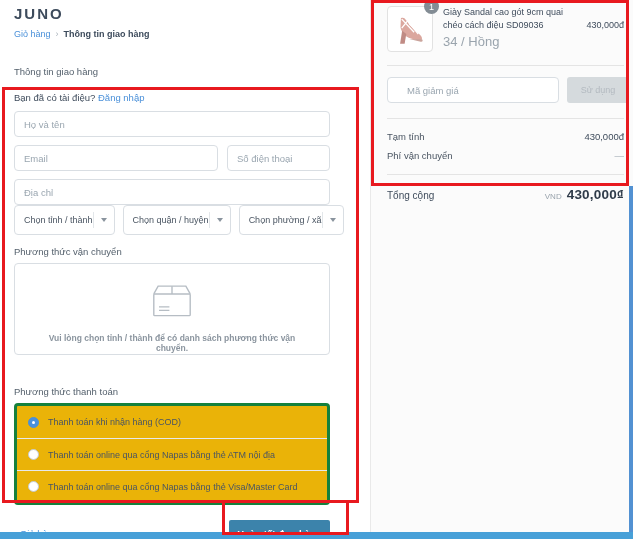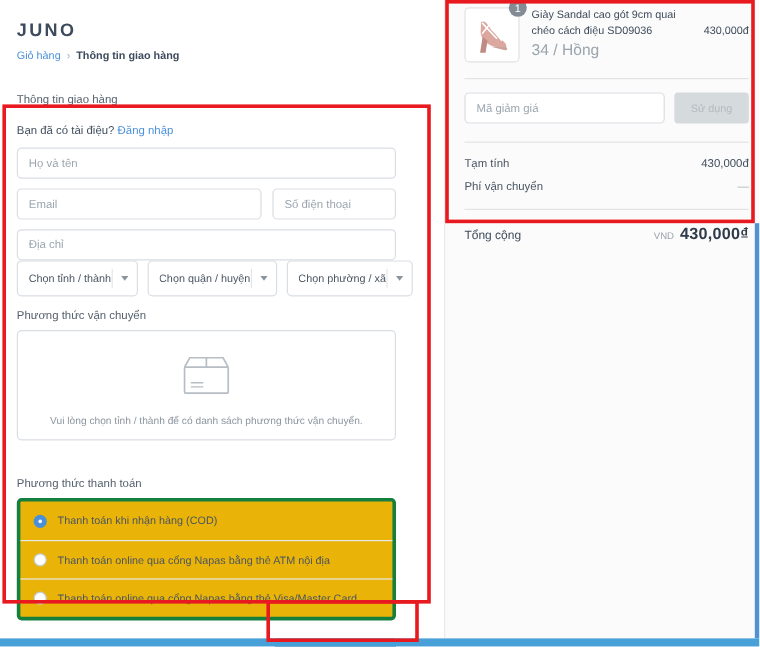--- a/index.html
+++ b/index.html
@@ -1,21 +1,21 @@
 <!DOCTYPE html>
 <html><head>
 <meta charset="utf-8">
 <style>
   * { box-sizing: border-box; margin: 0; padding: 0; }
   html,body { background:#fff; }
   body { font-family: "Liberation Sans", sans-serif; }
   .page { position: relative; width: 633px; height: 539px; background: #fff; overflow: hidden; }
 
   
-  .left-panel { position:absolute; left:0; top:12px; width:370px; height:380px; padding:0 40px 0 14px; background:#fff; }
+  .left-panel { position:absolute; left:0; top:0; width:370px; height:380px; padding:0 40px 0 14px; background:#fff; }
   .logo { margin-top:5px; font-size:15px; font-weight:bold; letter-spacing:2px; color:#3d4b5c; }
   .breadcrumb { margin-top:7px; font-size:9px; display:flex; align-items:center; gap:5px; }
   .breadcrumb .crumb-link { color:#4a90d9; text-decoration:none; cursor:pointer; }
   .breadcrumb .crumb-sep { color:#aab3bb; font-size:9px; }
   .breadcrumb .crumb-current { color:#3d4b5c; font-weight:bold; }
   .section-label { margin-top:27px; font-size:9.5px; color:#55616d; }
   .account-line { margin-top:15px; font-size:9.5px; color:#3f4c5c; }
   .account-line a { color:#4a90d9; text-decoration:none; cursor:pointer; }
 
   .txt-input { display:block; width:100%; height:26px; border:1px solid #d9dee3; border-radius:4px;
@@ -32,21 +32,21 @@
                 display:flex; align-items:center; justify-content:space-between; padding:0 7px 0 9px; cursor:pointer; }
   .select-box .sel-label { font-size:9px; color:#4a5562; white-space:nowrap; overflow:hidden; }
   .chev-wrap { display:flex; align-items:center; height:16px; border-left:1px solid #e3e7ea; padding-left:7px; }
   .chev { width:0; height:0; border-left:3.5px solid transparent; border-right:3.5px solid transparent; border-top:4px solid #8a949e; }
 
   .ship-title, .pay-title { font-size:9.5px; color:#55616d; }
   .ship-title { margin-top:11px; }
   .ship-box { margin-top:6px; height:92px; border:1px solid #d9dee3; border-radius:4px; background:#fff;
               display:flex; flex-direction:column; align-items:center; }
   .ship-box svg { margin-top:16px; }
-  .ship-msg { margin-top:13px; font-size:8.5px; color:#8b959f; text-align:center; padding:0 20px; }
+  .ship-msg { margin-top:13px; font-size:8.5px; color:#8b959f; text-align:center; padding:0 20px;font-weight:bold; }
 
   .pay-title { margin-top:31px; }
   .pay-box { margin-top:6px; border:3px solid #15803d; border-radius:4px; background:#eab308; }
   .pay-row { display:flex; align-items:center; height:32px; padding:0 11px; cursor:pointer; }
   .pay-row + .pay-row { border-top:1px solid #e6e9ec; }
   .radio { width:11px; height:11px; border-radius:50%; border:1px solid #c3cad0; background:#fff; flex:0 0 auto; }
   .radio.checked { border:1px solid #4a90d9; background:#4a90d9; position:relative; }
   .radio.checked::after { content:""; position:absolute; left:3px; top:3px; width:3px; height:3px; border-radius:50%; background:#fff; }
   .pay-label { margin-left:9px; font-size:9px; color:#4a5562; }
 
@@ -65,21 +65,21 @@
                background:#838c94; color:#fff; font-size:9px; display:flex; align-items:center; justify-content:center; }
   .prod-info { margin-left:10px; flex:1; }
   .prod-title { font-size:9px; color:#3f4c5c; line-height:1.4; max-width:142px; }
   .prod-variant { margin-top:3px; font-size:13px; color:#9aa4ad; }
   .prod-price { font-size:9px; color:#3f4c5c; white-space:nowrap; margin-top:14px; }
   .divider { height:1px; background:#e4e4e4; border:none; }
   .d1 { margin:13px 0 11px; }
   .d2 { margin:15px 0 12px; }
   .d3 { margin:13px 0 12px; }
   .discount-row { display:flex; gap:8px; }
-  .discount-input { flex:1; height:26px; border:1px solid #d9dee3; border-radius:4px; padding:0 9px;
+  .discount-input { flex:1; height:26px; border:1px solid #d9dee3; border-radius:4px; padding:0 19px;
                     font-size:9.5px; color:#3f4c5c; background:#fff; outline:none; font-family:"Liberation Sans",sans-serif; }
   .discount-input::placeholder { color:#9aa6b0; }
   .apply-btn { flex:0 0 62px; height:26px; background:#d5dadd; color:#b3bac0; border:none; border-radius:3px;
                font-size:9px; font-weight:normal; cursor:default; font-family:"Liberation Sans",sans-serif; }
   .tot-row { display:flex; justify-content:space-between; align-items:baseline; font-size:9.5px; margin-bottom:8px; }
   .tot-label { color:#4a5562; }
   .tot-value { color:#3f4c5c; }
   .tot-value.dash { color:#aab3ba; }
   .grand-row { display:flex; justify-content:space-between; align-items:baseline; }
   .grand-label { font-size:10px; color:#3f4c5c; }

